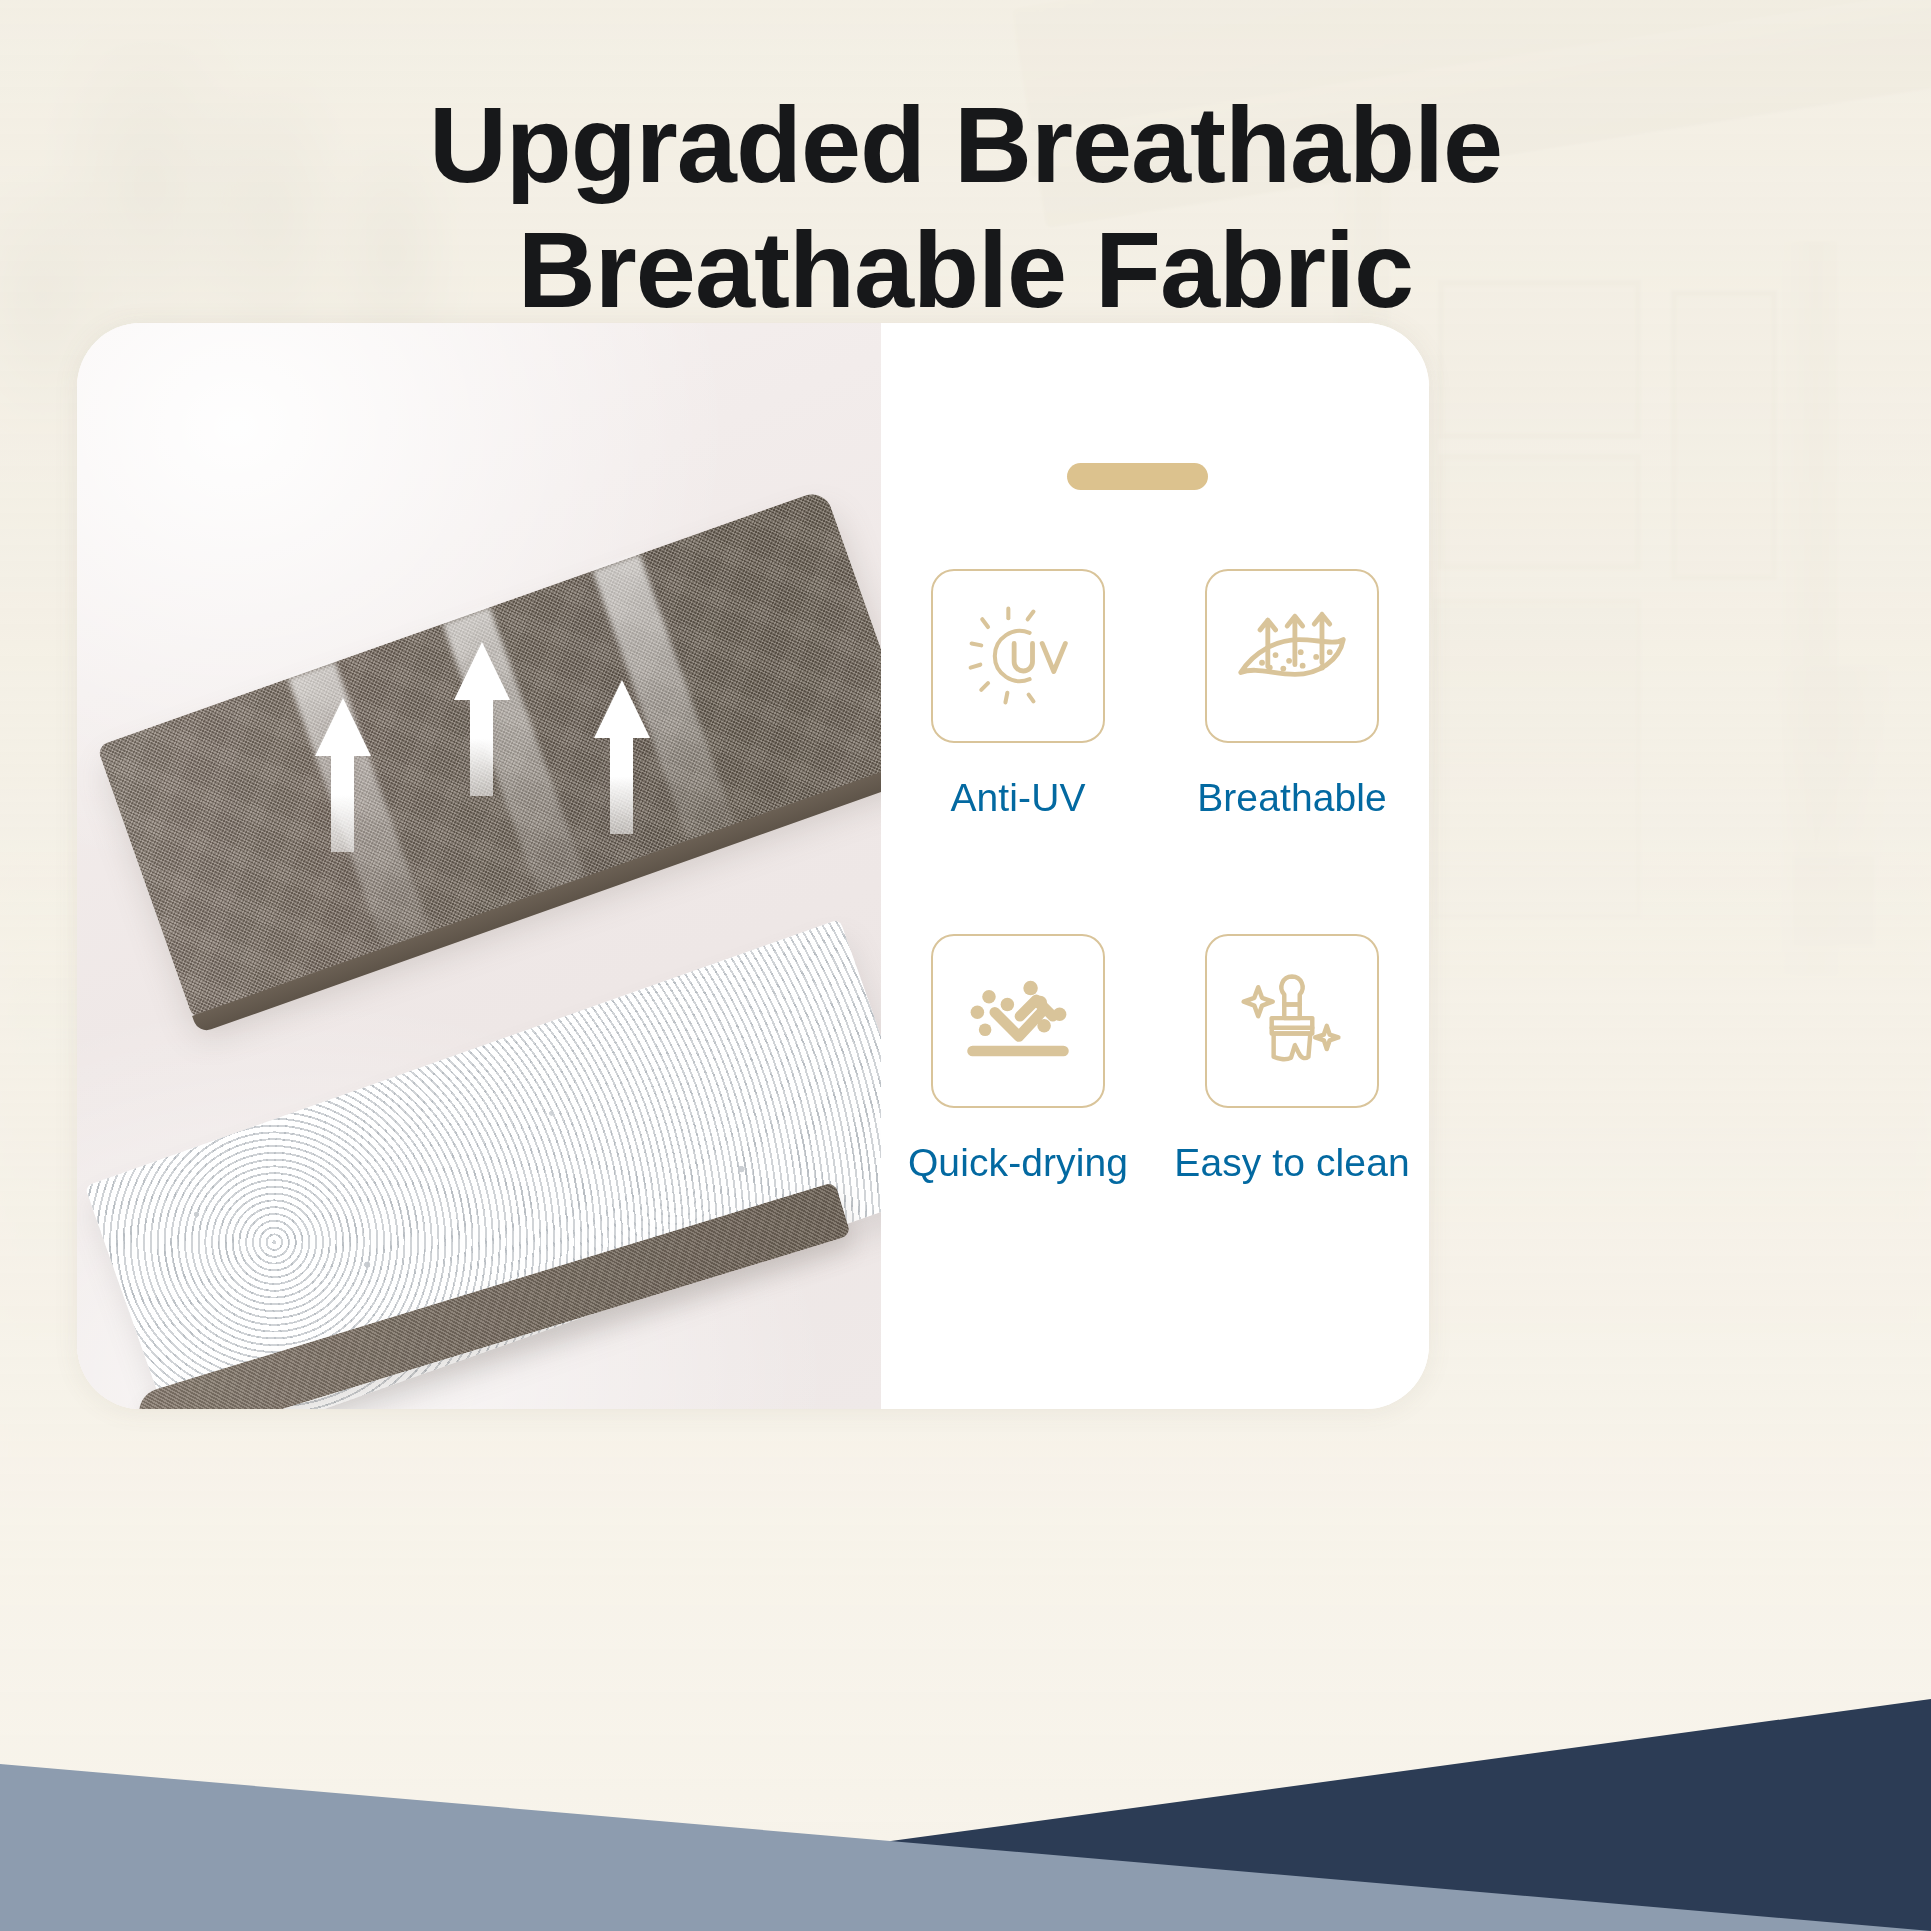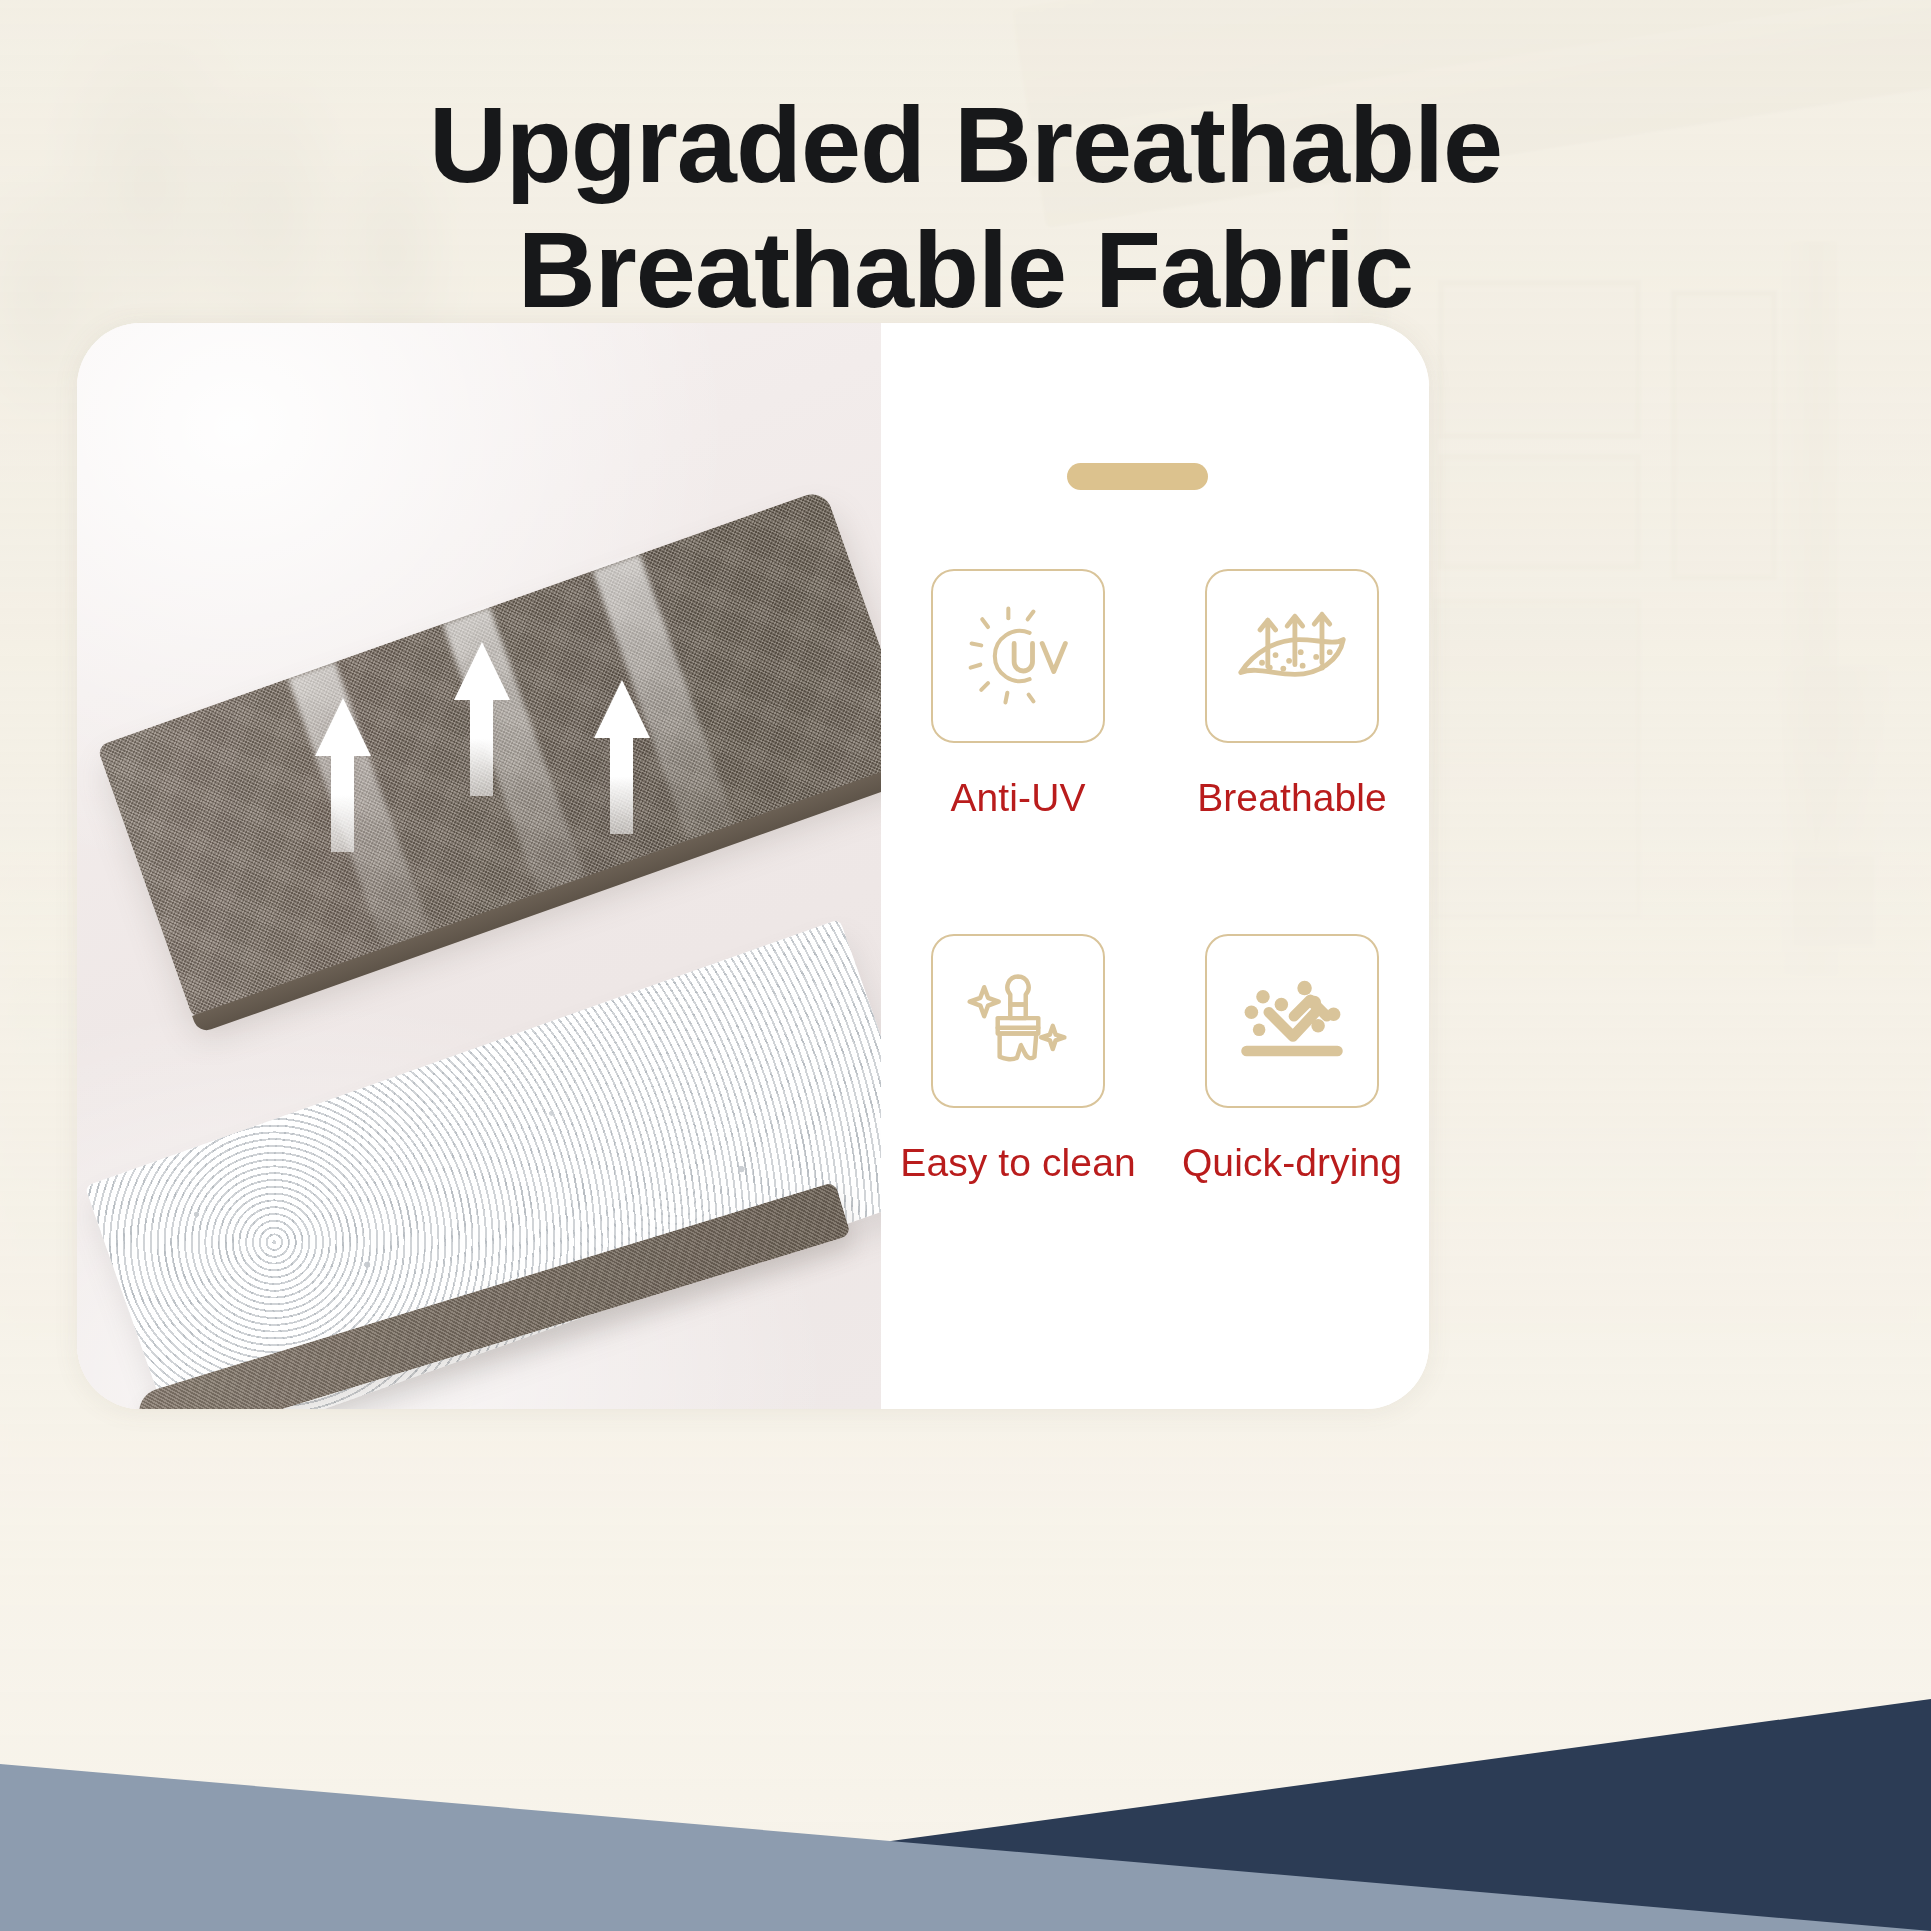--- a/index.html
+++ b/index.html
@@ -260,21 +260,21 @@
     width:174px; height:174px;
     border:2.9px solid #D9C49A;
     border-radius:23px;
     display:flex; align-items:center; justify-content:center;
     background:#FFFFFF;
   }
   .feature-label{
     margin-top:33px;
     font-size:39px;
     font-weight:400;
-    color:#b91c1c;
+    color:#0369a1;
     white-space:nowrap;
     letter-spacing:0.1px;
   }
 
   
   #ribbon-navy{
     position:absolute; left:0; bottom:0; width:100%; height:232px;
     background:#2C3C55;
     clip-path:polygon(100% 0%, 100% 100%, 12% 100%);
     z-index:8;
@@ -398,55 +398,55 @@
               <path d="M64 70 L64 20 M64 20 L56 30 M64 20 L72 30"></path>
               <path d="M92 68 L92 18 M92 18 L84 28 M92 18 L100 28"></path>
             </g>
           </svg>
         </div>
         <div class="feature-label">Breathable</div>
       </div>
 
       <div class="feature">
         <div class="feature-tile">
-          <svg width="114" height="114" viewBox="0 0 118 118">
-            <g fill="none" stroke="#D9C49A" stroke-width="4.6" stroke-linejoin="round" stroke-linecap="round">
-              <path d="M59 13 a11 11 0 0 1 8 18.5 L67 42 L51 42 L51 31.5 A11 11 0 0 1 59 13 Z"></path>
-              <path d="M51 42 L67 42 L67 56 L51 56 Z"></path>
-              <path d="M38 56 L80 56 L80 72 L38 72 Z"></path>
-              <line x1="38" y1="66" x2="80" y2="66"></line>
-              <path d="M40 72 L78 72 L76 96 C72 99 68 97 66 92 L62 84 L58 97 C52 100 44 98 40 96 Z"></path>
-              <path d="M24 24 L28 35 L39 39 L28 43 L24 54 L20 43 L9 39 L20 35 Z"></path>
-              <path d="M95 64 L98 73 L107 76 L98 79 L95 88 L92 79 L83 76 L92 73 Z"></path>
-            </g>
-          </svg>
-        </div>
-        <div class="feature-label">Easy to clean</div>
-      </div>
-
-      <div class="feature">
-        <div class="feature-tile">
           <svg width="118" height="118" viewBox="0 0 122 122">
             <g fill="#D9C49A">
               <circle cx="19" cy="52" r="7"></circle>
               <circle cx="31" cy="36" r="7"></circle>
               <circle cx="27" cy="70" r="6.5"></circle>
               <circle cx="50" cy="44" r="7"></circle>
               <circle cx="74" cy="27" r="7.5"></circle>
               <circle cx="84" cy="42" r="7"></circle>
               <circle cx="88" cy="66" r="7"></circle>
               <circle cx="104" cy="54" r="7"></circle>
             </g>
             <path d="M37 52 L62 77 L88 49" fill="none" stroke="#D9C49A" stroke-width="11" stroke-linecap="round" stroke-linejoin="round"></path>
             <path d="M68 44 L92 44 L92 68" fill="none" stroke="#D9C49A" stroke-width="11" stroke-linecap="round" stroke-linejoin="round" transform="rotate(-45 80 56)"></path>
             <line x1="14" y1="92" x2="108" y2="92" stroke="#D9C49A" stroke-width="11" stroke-linecap="round"></line>
           </svg>
         </div>
         <div class="feature-label">Quick-drying</div>
       </div>
 
+      <div class="feature">
+        <div class="feature-tile">
+          <svg width="114" height="114" viewBox="0 0 118 118">
+            <g fill="none" stroke="#D9C49A" stroke-width="4.6" stroke-linejoin="round" stroke-linecap="round">
+              <path d="M59 13 a11 11 0 0 1 8 18.5 L67 42 L51 42 L51 31.5 A11 11 0 0 1 59 13 Z"></path>
+              <path d="M51 42 L67 42 L67 56 L51 56 Z"></path>
+              <path d="M38 56 L80 56 L80 72 L38 72 Z"></path>
+              <line x1="38" y1="66" x2="80" y2="66"></line>
+              <path d="M40 72 L78 72 L76 96 C72 99 68 97 66 92 L62 84 L58 97 C52 100 44 98 40 96 Z"></path>
+              <path d="M24 24 L28 35 L39 39 L28 43 L24 54 L20 43 L9 39 L20 35 Z"></path>
+              <path d="M95 64 L98 73 L107 76 L98 79 L95 88 L92 79 L83 76 L92 73 Z"></path>
+            </g>
+          </svg>
+        </div>
+        <div class="feature-label">Easy to clean</div>
+      </div>
+
     </div>
   </div>
 </div>
 
 <div id="ribbon-navy"></div>
 <div id="ribbon-blue"></div>
 
 
 </body></html>

